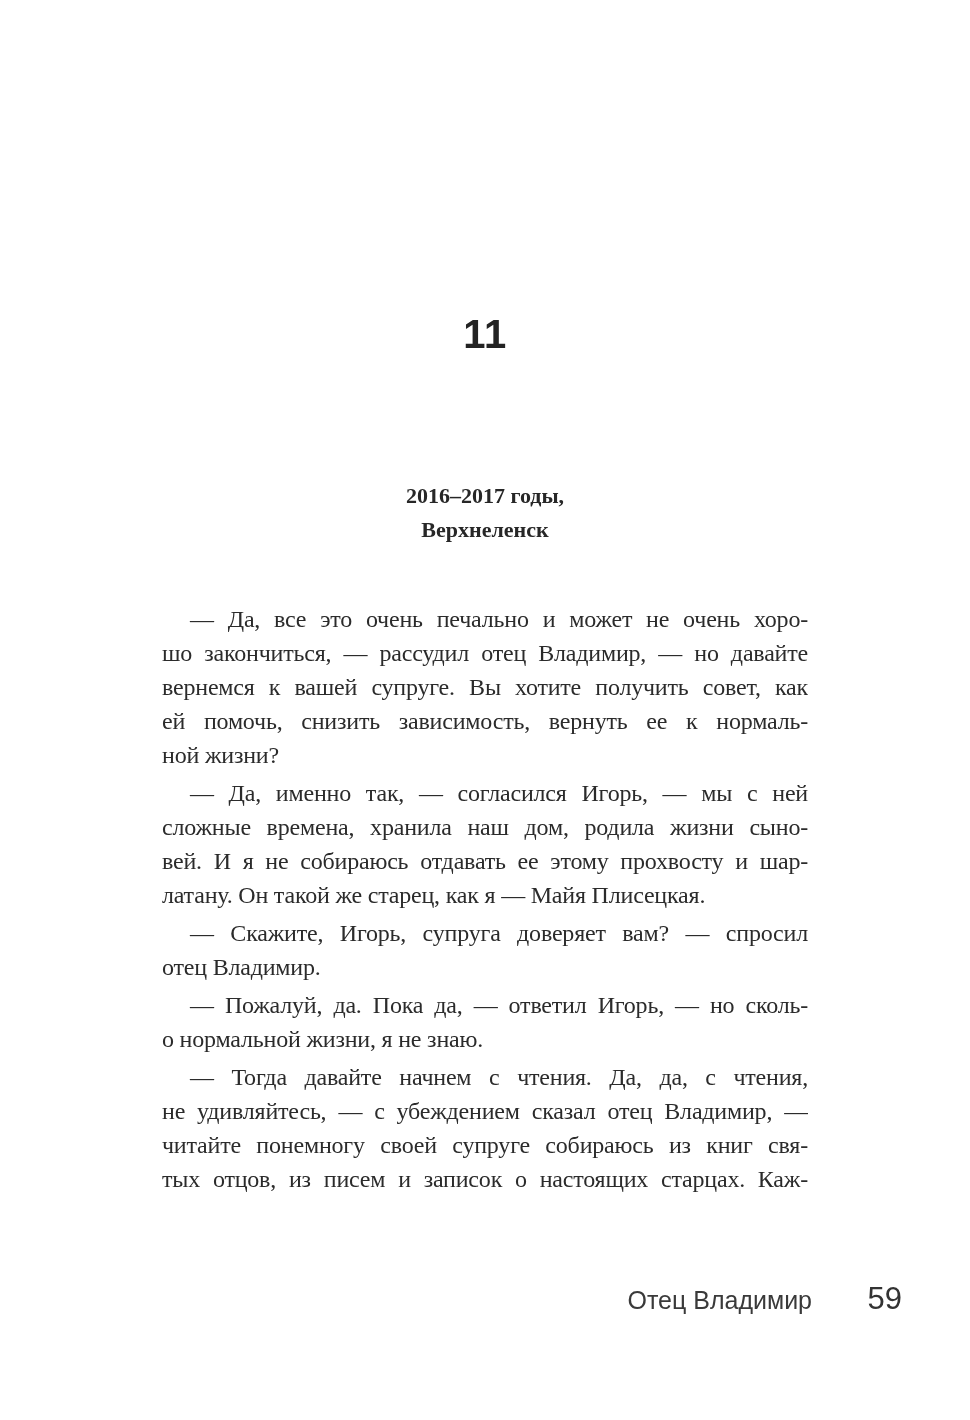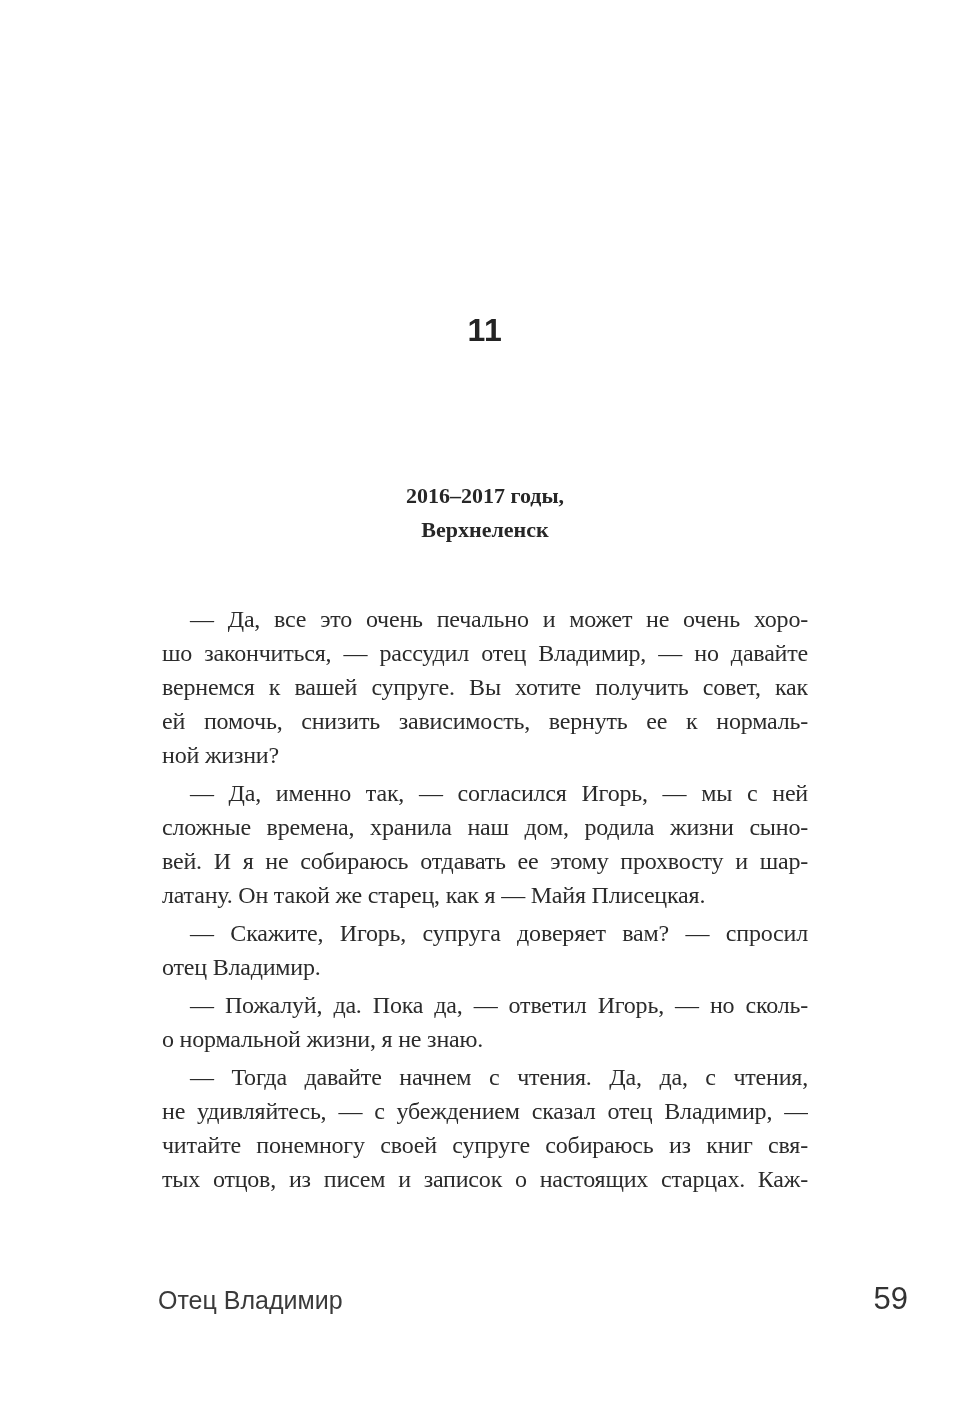--- a/index.html
+++ b/index.html
@@ -12,21 +12,21 @@
     overflow: hidden;
   }
   .chapter-number {
     position: absolute;
     top: 312px;
     left: 0;
     right: 0;
     text-align: center;
     font-family: "Liberation Sans", sans-serif;
     font-weight: 700;
-    font-size: 32px;
+    font-size: 40px;
     letter-spacing: 0.5px;
     color: #232323;
   }
   .subtitle {
     position: absolute;
     top: 479px;
     left: 0;
     right: 0;
     text-align: center;
     font-weight: 700;
@@ -51,29 +51,29 @@
     text-align: justify;
     text-align-last: justify;
   }
   .line.first { text-indent: 28px; }
   .line.last { text-align-last: left; }
   .footer-title {
     position: absolute;
     top: 1286px;
     left: 158px;
     width: 654px;
-    text-align: left;
+    text-align: right;
     font-family: "Liberation Sans", sans-serif;
     font-size: 25px;
     color: #3a3a3a;
   }
   .page-number {
     position: absolute;
     top: 1281px;
-    right: 62px;
+    right: 68px;
     font-family: "Liberation Sans", sans-serif;
     font-size: 31px;
     color: #333333;
   }
 </style>
 </head>
 <body>
 
 <div class="page">
 

